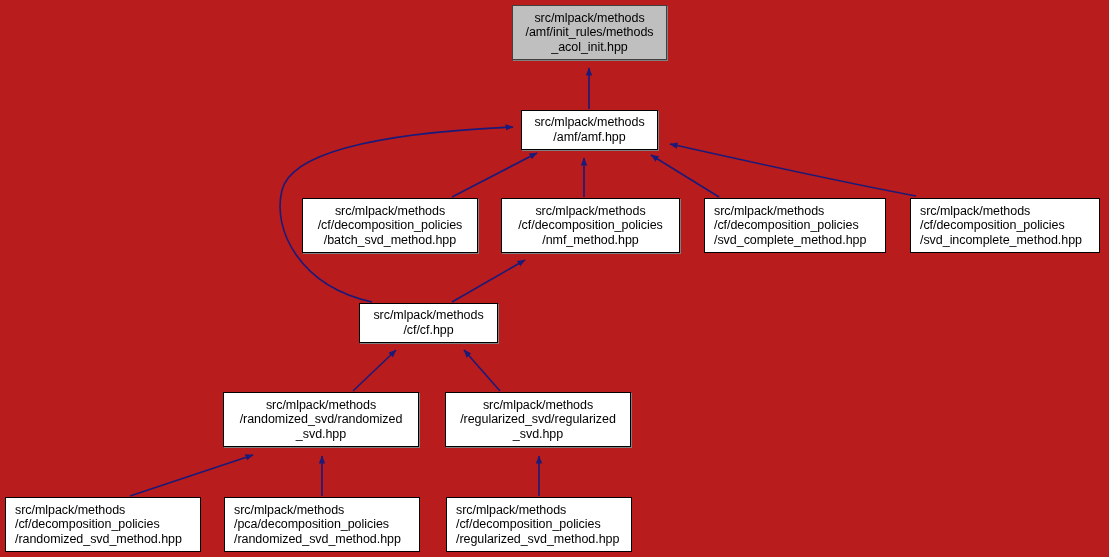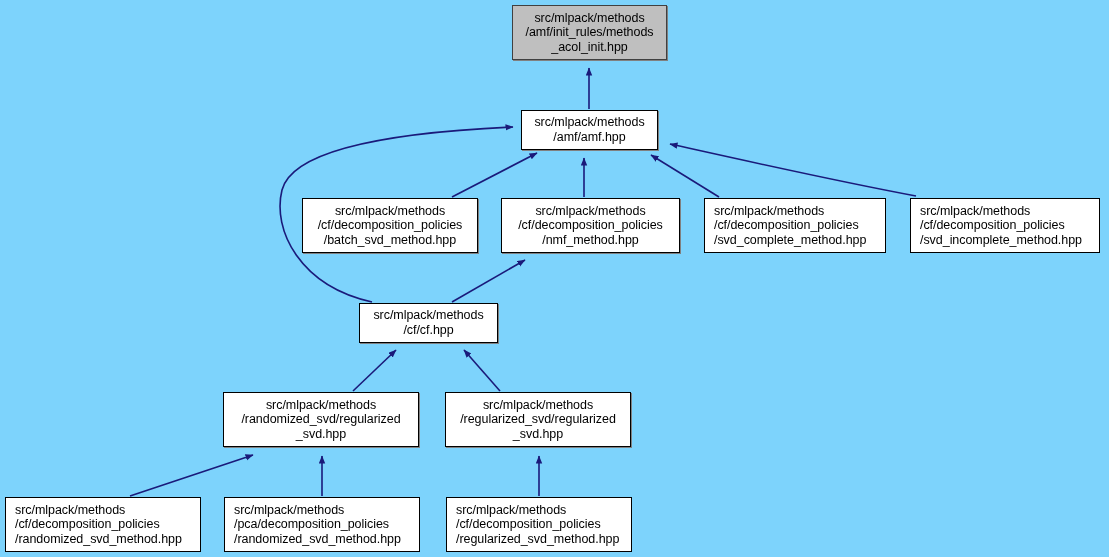--- a/index.html
+++ b/index.html
@@ -4,21 +4,21 @@
 <style>
   html, body {
     margin: 0;
     padding: 0;
     background: #ffffff;
   }
   #graph {
     position: relative;
     width: 1109px;
     height: 557px;
-    background: #7dd3fc;
+    background: #b91c1c;
     overflow: hidden;
     font-family: "Liberation Sans", sans-serif;
   }
   #edges {
     position: absolute;
     left: 0;
     top: 0;
     width: 1109px;
     height: 557px;
     pointer-events: none;
@@ -152,21 +152,21 @@
     <span class="line">/svd_incomplete_method.hpp</span>
   </div>
 
   <div class="node shadow" style="left: 359px; top: 303px; width: 139px; height: 40px;">
     <span class="line">src/mlpack/methods</span>
     <span class="line">/cf/cf.hpp</span>
   </div>
 
   <div class="node shadow" style="left: 223px; top: 392px; width: 196px; height: 55px;">
     <span class="line">src/mlpack/methods</span>
-    <span class="line">/randomized_svd/regularized</span>
+    <span class="line">/randomized_svd/randomized</span>
     <span class="line">_svd.hpp</span>
   </div>
 
   <div class="node shadow" style="left: 445px; top: 392px; width: 186px; height: 55px;">
     <span class="line">src/mlpack/methods</span>
     <span class="line">/regularized_svd/regularized</span>
     <span class="line">_svd.hpp</span>
   </div>
 
   <div class="node leftalign" style="left: 5px; top: 497px; width: 196px; height: 55px;">

